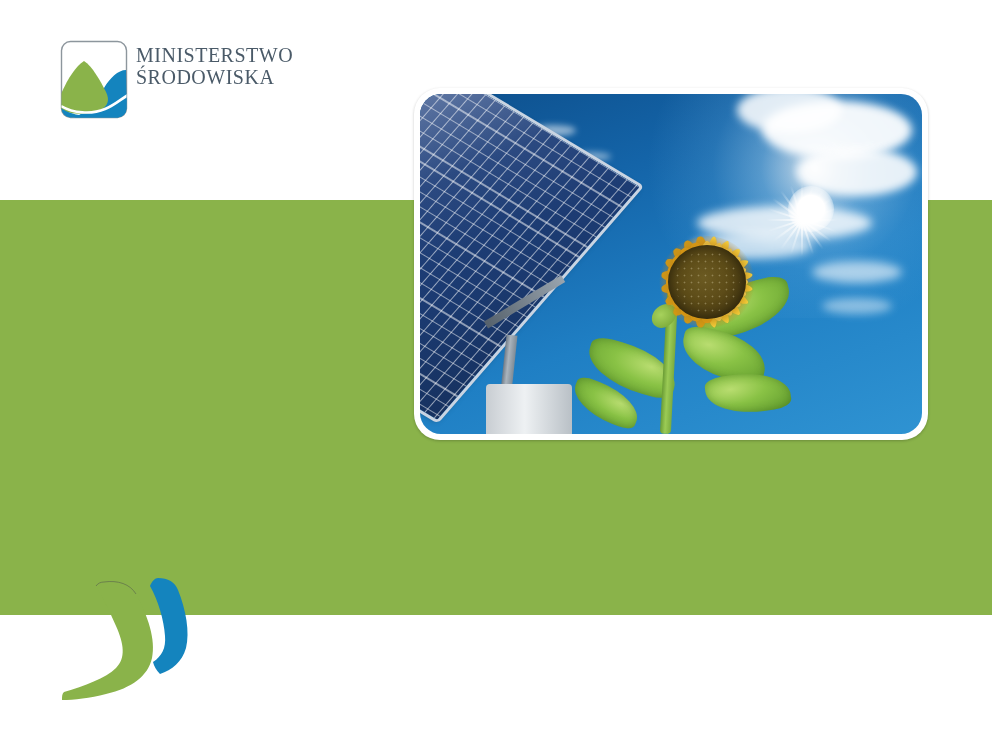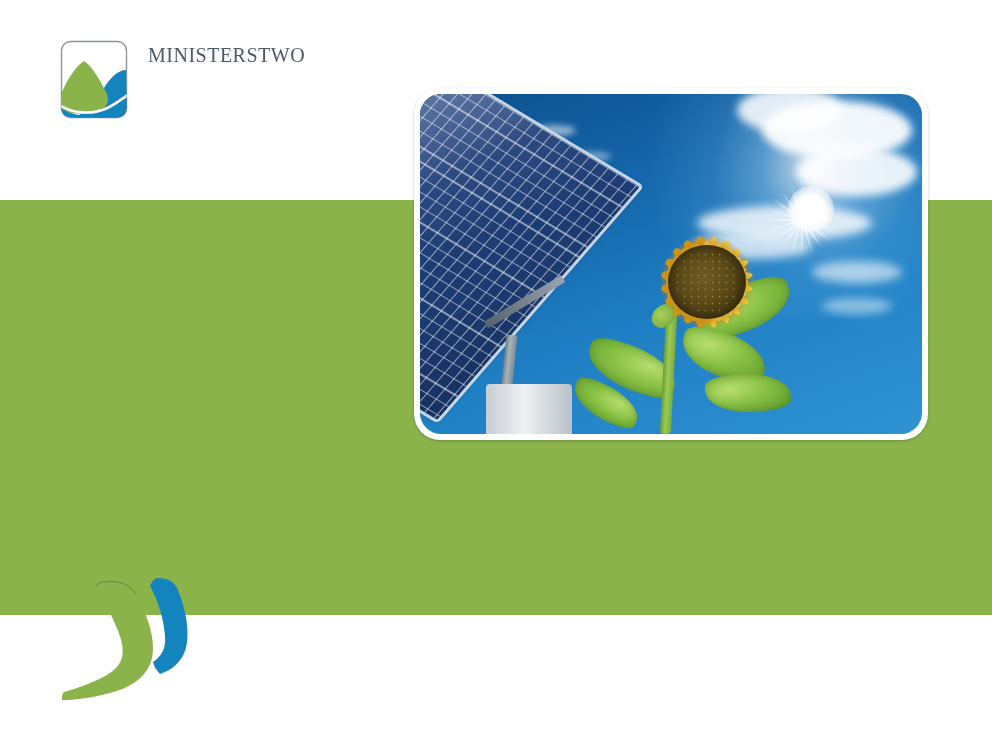--- a/index.html
+++ b/index.html
@@ -46,21 +46,21 @@
     align-items: flex-start;
   }
   .logo-mark {
     width: 68px;
     height: 88px;
     position: relative;
     flex: 0 0 auto;
   }
   .logo-mark svg { display: block; }
   .logo-text {
-    margin-left: 20px;
+    margin-left: 8px;
     padding-top: 4px;
     font-family: "Liberation Serif", serif;
     color: #4A5A68;
     line-height: 1.12;
     letter-spacing: 0.5px;
   }
   .logo-text .l1 {
     display: block;
     font-size: 20px;
     font-weight: 400;
@@ -355,20 +355,21 @@
         <g clip-path="url(#lgclip)">
           <path d="M66 30 C 58 30, 50 38, 44 48 C 39 57, 34 66, 24 72 L 14 78 L 68 78 Z" fill="#1484BE"></path>
           <path d="M1 54 C 8 38, 16 26, 24 21 C 32 26, 40 40, 46 52 C 50 60, 48 66, 40 70 C 28 76, 10 74, 1 70 Z" fill="#8AB34A"></path>
           <path d="M1 68 C 12 76, 30 78, 44 72 C 54 68, 60 62, 68 58 L 68 78 L 1 78 Z" fill="#1484BE"></path>
           <path d="M1 66 C 13 73, 31 75, 45 69 C 55 65, 61 59, 68 55" fill="none" stroke="#ffffff" stroke-width="2.6"></path>
         </g>
       </svg>
     </div>
     <div class="logo-text">
       <span class="l1">MINISTERSTWO</span>
+      <span class="l2">ŚRODOWISKA</span>
     </div>
   </div>
 
   <div class="photo-frame">
     <div class="photo">
 
       <div class="sky-glow"></div>
 
       <div class="cloud cl-a"></div>
       <div class="cloud cl-b"></div>

